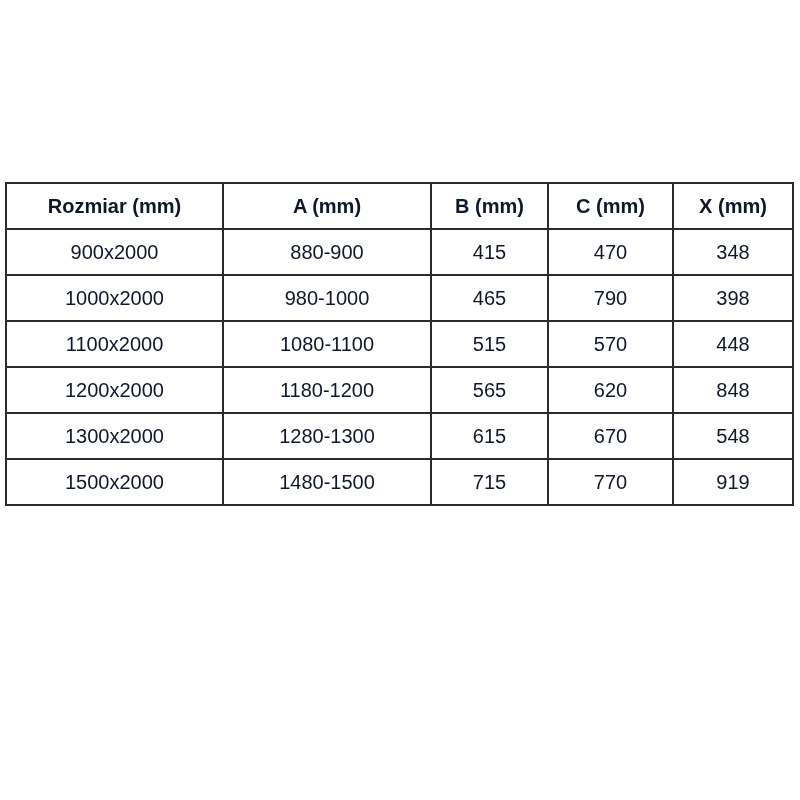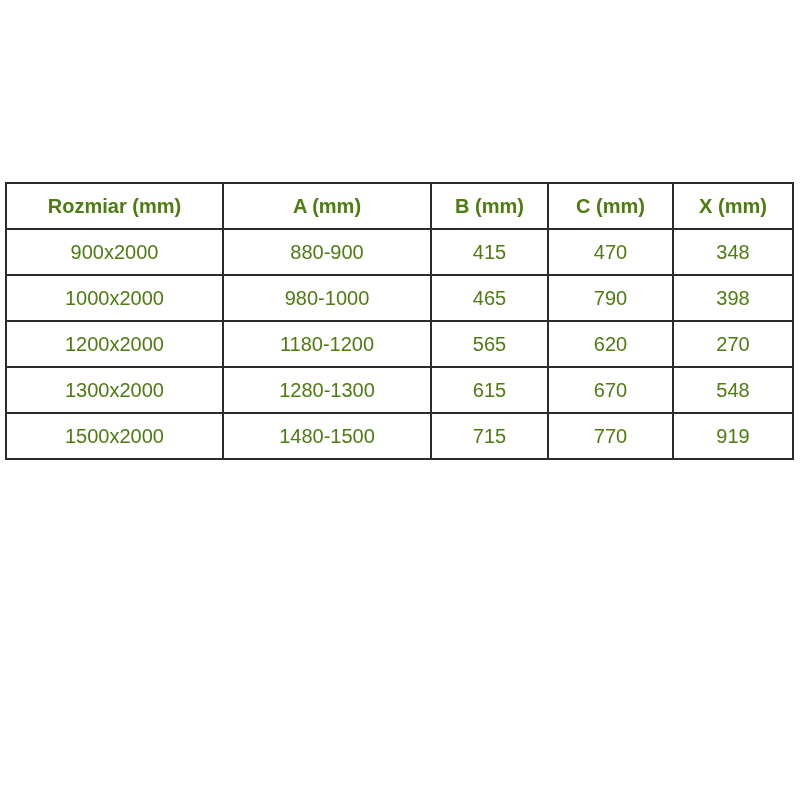--- a/index.html
+++ b/index.html
@@ -17,21 +17,21 @@
     background: #ffffff;
     overflow: hidden;
   }
   table.spec {
     position: absolute;
     left: 5px;
     top: 182px;
     width: 787px;
     border-collapse: collapse;
     table-layout: fixed;
-    color: #4d7c0f;
+    color: #0f172a;
   }
   table.spec col.c0 { width: 217px; }
   table.spec col.c1 { width: 208px; }
   table.spec col.c2 { width: 117px; }
   table.spec col.c3 { width: 125px; }
   table.spec col.c4 { width: 120px; }
   table.spec th, table.spec td {
     border: 2px solid #2b2b2b;
     height: 44px;
     text-align: center;
@@ -79,25 +79,32 @@
         <td>348</td>
       </tr>
       <tr>
         <td>1000x2000</td>
         <td>980-1000</td>
         <td>465</td>
         <td>790</td>
         <td>398</td>
       </tr>
       <tr>
+        <td>1100x2000</td>
+        <td>1080-1100</td>
+        <td>515</td>
+        <td>570</td>
+        <td>448</td>
+      </tr>
+      <tr>
         <td>1200x2000</td>
         <td>1180-1200</td>
         <td>565</td>
         <td>620</td>
-        <td>270</td>
+        <td>848</td>
       </tr>
       <tr>
         <td>1300x2000</td>
         <td>1280-1300</td>
         <td>615</td>
         <td>670</td>
         <td>548</td>
       </tr>
       <tr>
         <td>1500x2000</td>

